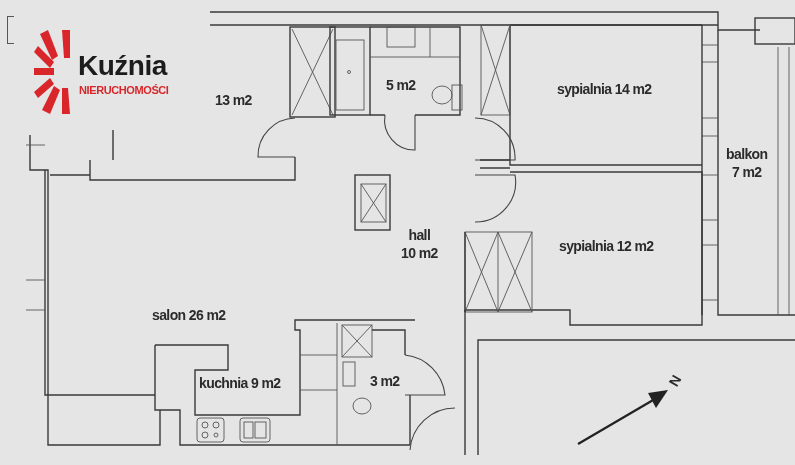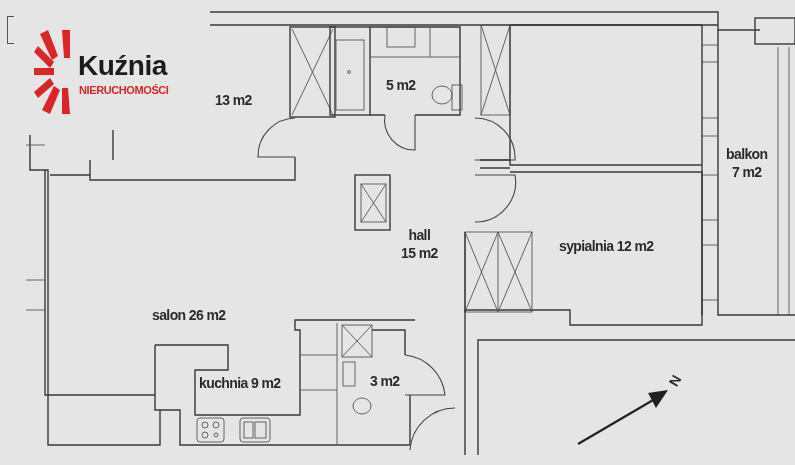--- a/index.html
+++ b/index.html
@@ -106,27 +106,28 @@
         <polygon points="8,82 20,58 26,62 16,86"></polygon>
         <polygon points="28,60 34,60 36,86 28,86"></polygon>
       </g>
     </svg>
     <div class="logo-title">Kuźnia</div>
     <div class="logo-sub">NIERUCHOMOŚCI</div>
   </div>
 
   <div class="label" style="left:215px; top:91px;">13 m2</div>
   <div class="label" style="left:386px; top:76px;">5 m2</div>
+  <div class="label" style="left:557px; top:80px;">sypialnia 14 m2</div>
   <div class="label" style="left:726px; top:145px;">
     <div>balkon</div>
     <div>7 m2</div>
   </div>
   <div class="label" style="left:401px; top:226px;">
     <div>hall</div>
-    <div>15 m2</div>
+    <div>10 m2</div>
   </div>
   <div class="label" style="left:559px; top:237px;">sypialnia 12 m2</div>
   <div class="label" style="left:152px; top:258px;margin-top:48px;">salon 26 m2</div>
   <div class="label" style="left:199px; top:374px;">kuchnia 9 m2</div>
   <div class="label" style="left:370px; top:372px;">3 m2</div>
   <div class="label" style="left:670px; top:372px; font-weight:bold; font-size:14px; transform:rotate(-60deg);">N</div>
 
 </div>
 
 </body></html>

